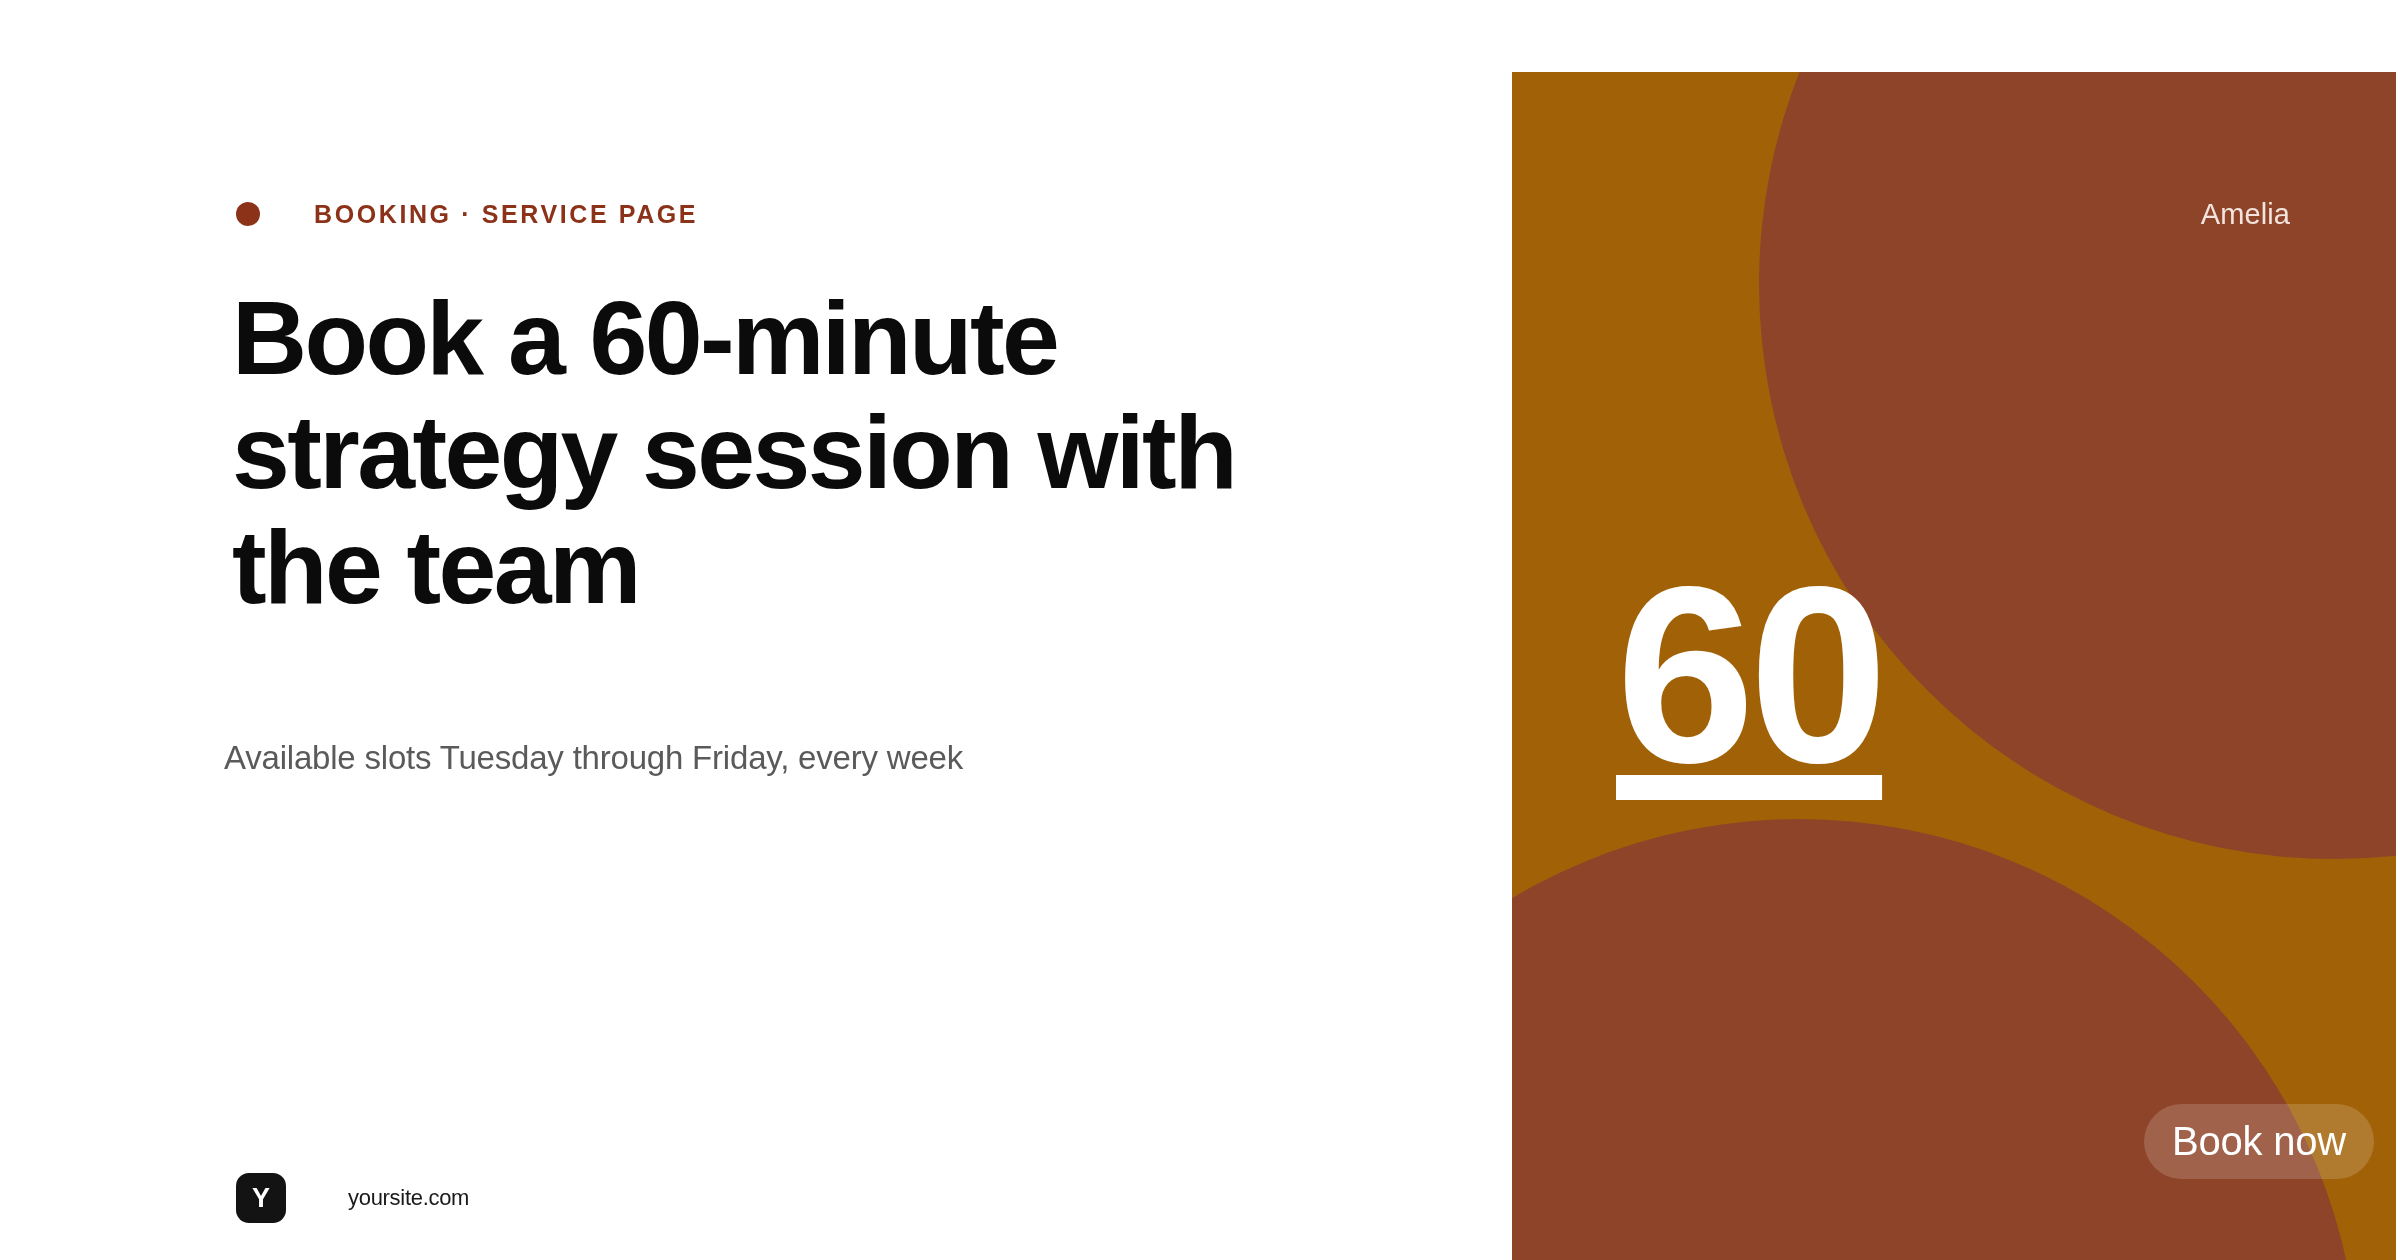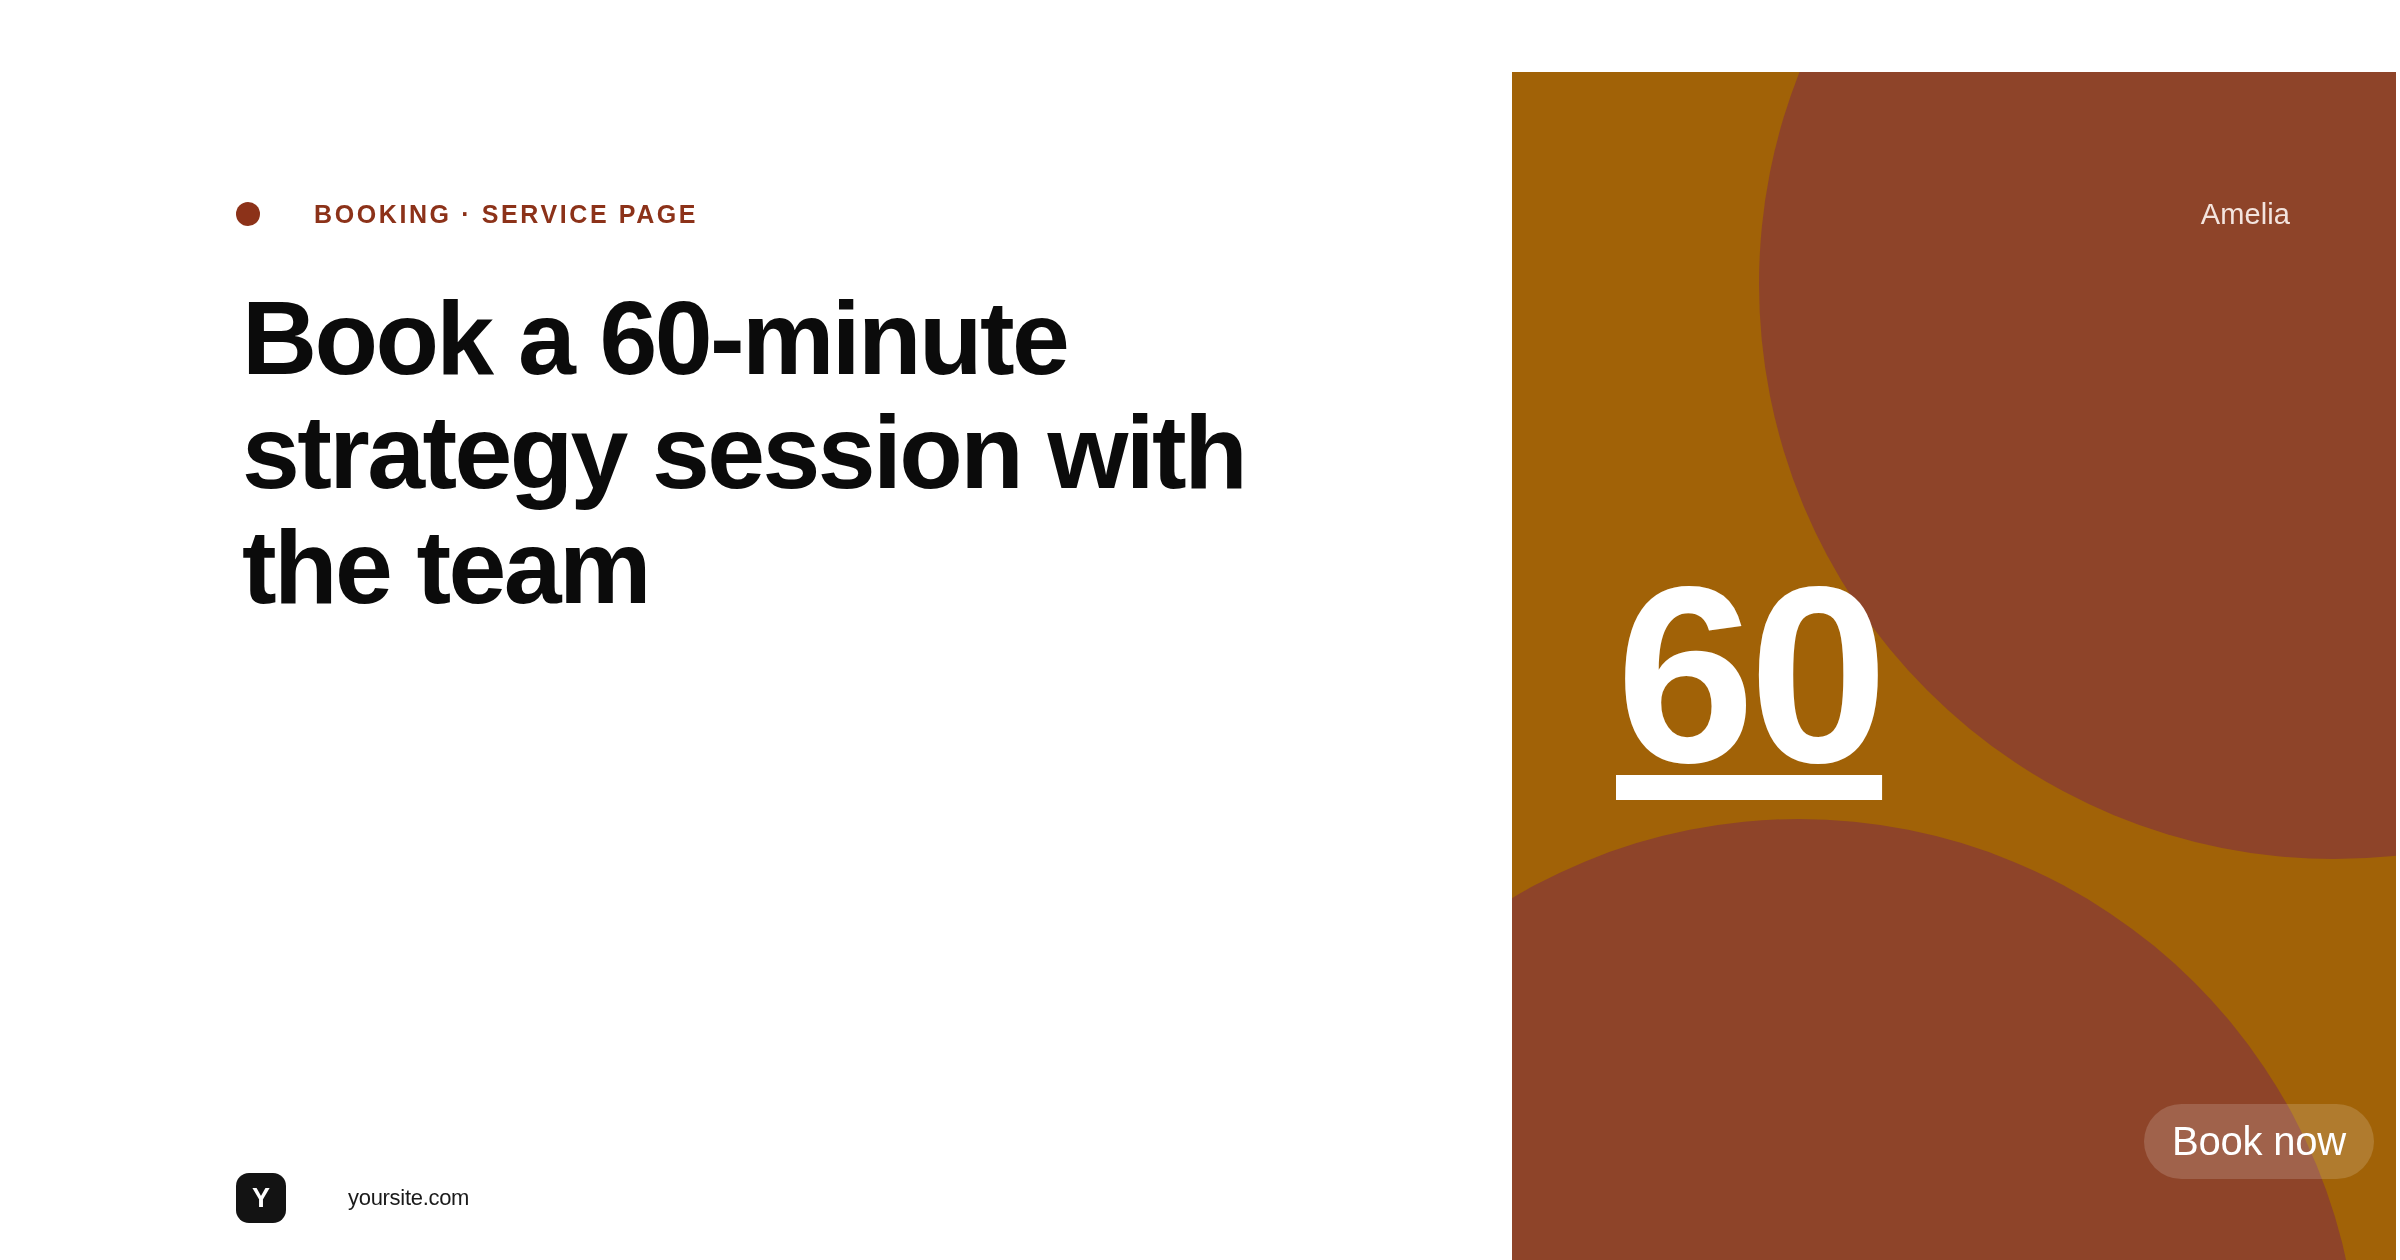--- a/index.html
+++ b/index.html
@@ -48,21 +48,21 @@
     font-size:25px;
     font-weight:700;
     letter-spacing:2.6px;
     color:#8C3219;
     white-space:nowrap;
     line-height:1;
   }
 
   .headline {
     position:absolute;
-    left:146px;
+    left:136px;
     top:185px;
     width:1180px;
     font-size:104px;
     font-weight:700;
     line-height:1.10;
     letter-spacing:-2.6px;
     color:#0B0B0B;
   }
 
   .subhead {
@@ -192,20 +192,21 @@
 
   <div class="left-pane">
 
     <div class="eyebrow">
       <span class="eyebrow-dot"></span>
       <span class="eyebrow-text">BOOKING · SERVICE PAGE</span>
     </div>
 
     <h1 class="headline">Book a 60-minute strategy session with the team</h1>
 
+    <p class="subhead">Available slots Tuesday through Friday, every week</p>
 
     <div class="footer">
       <span class="logo-mark">Y</span>
       <span class="site-name">yoursite.com</span>
     </div>
 
   </div>
 
   <div class="right-panel">
 

